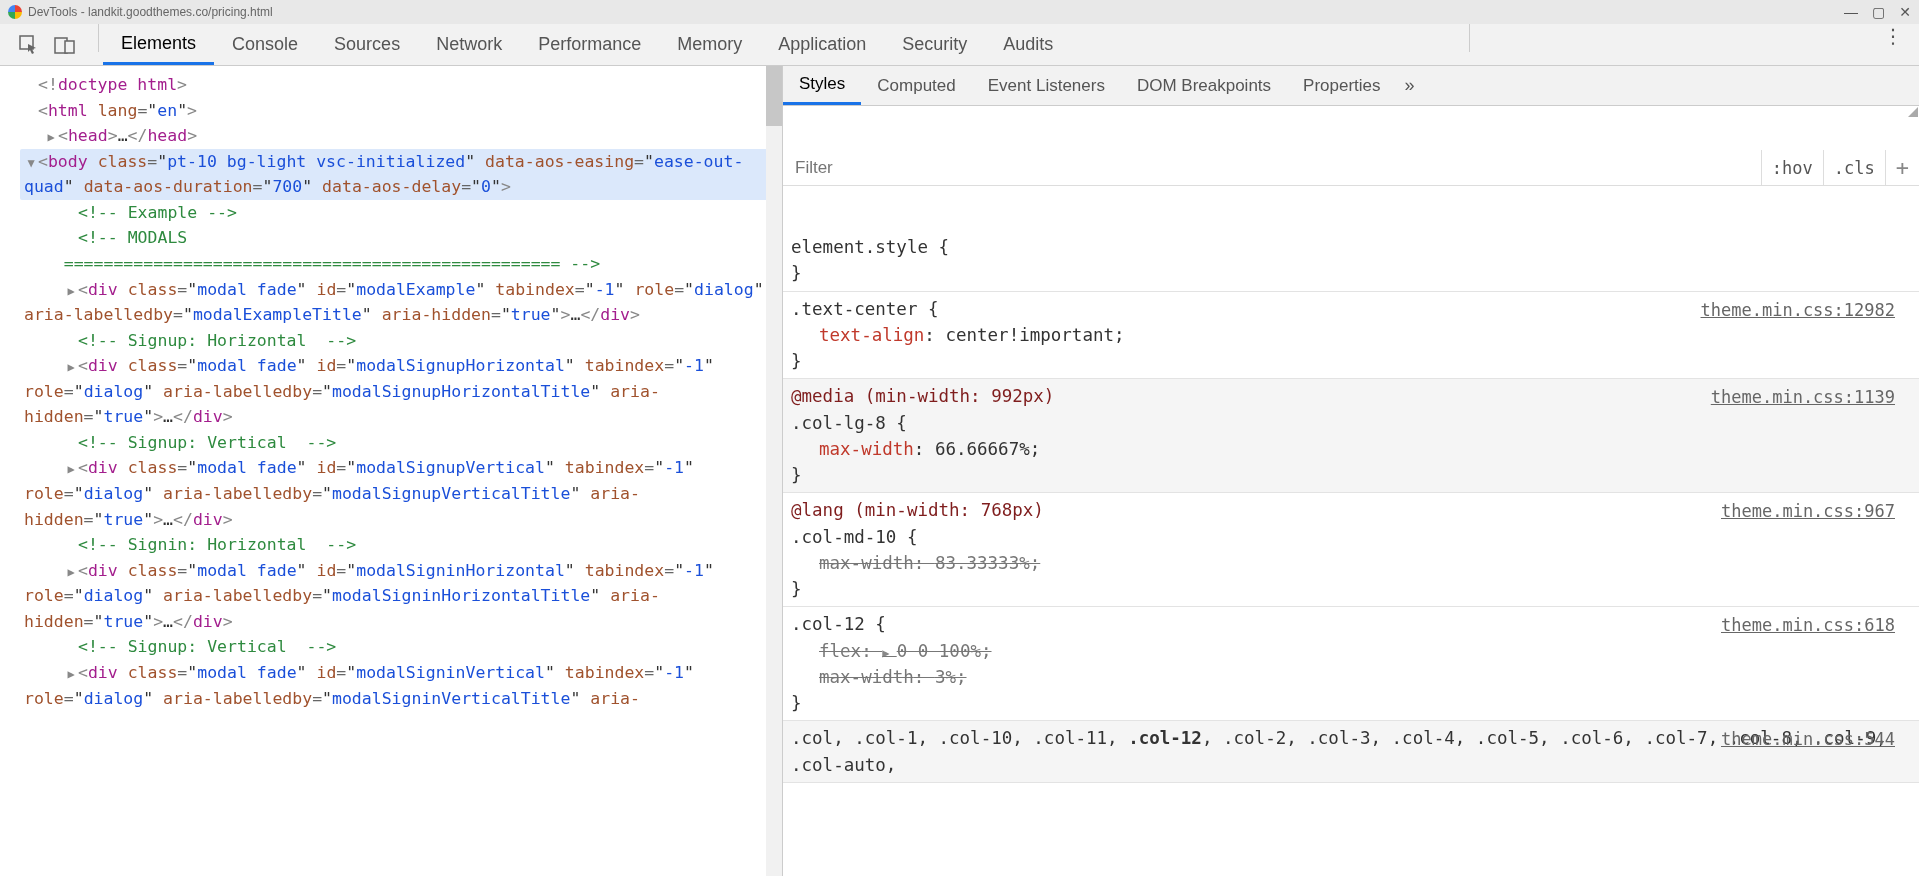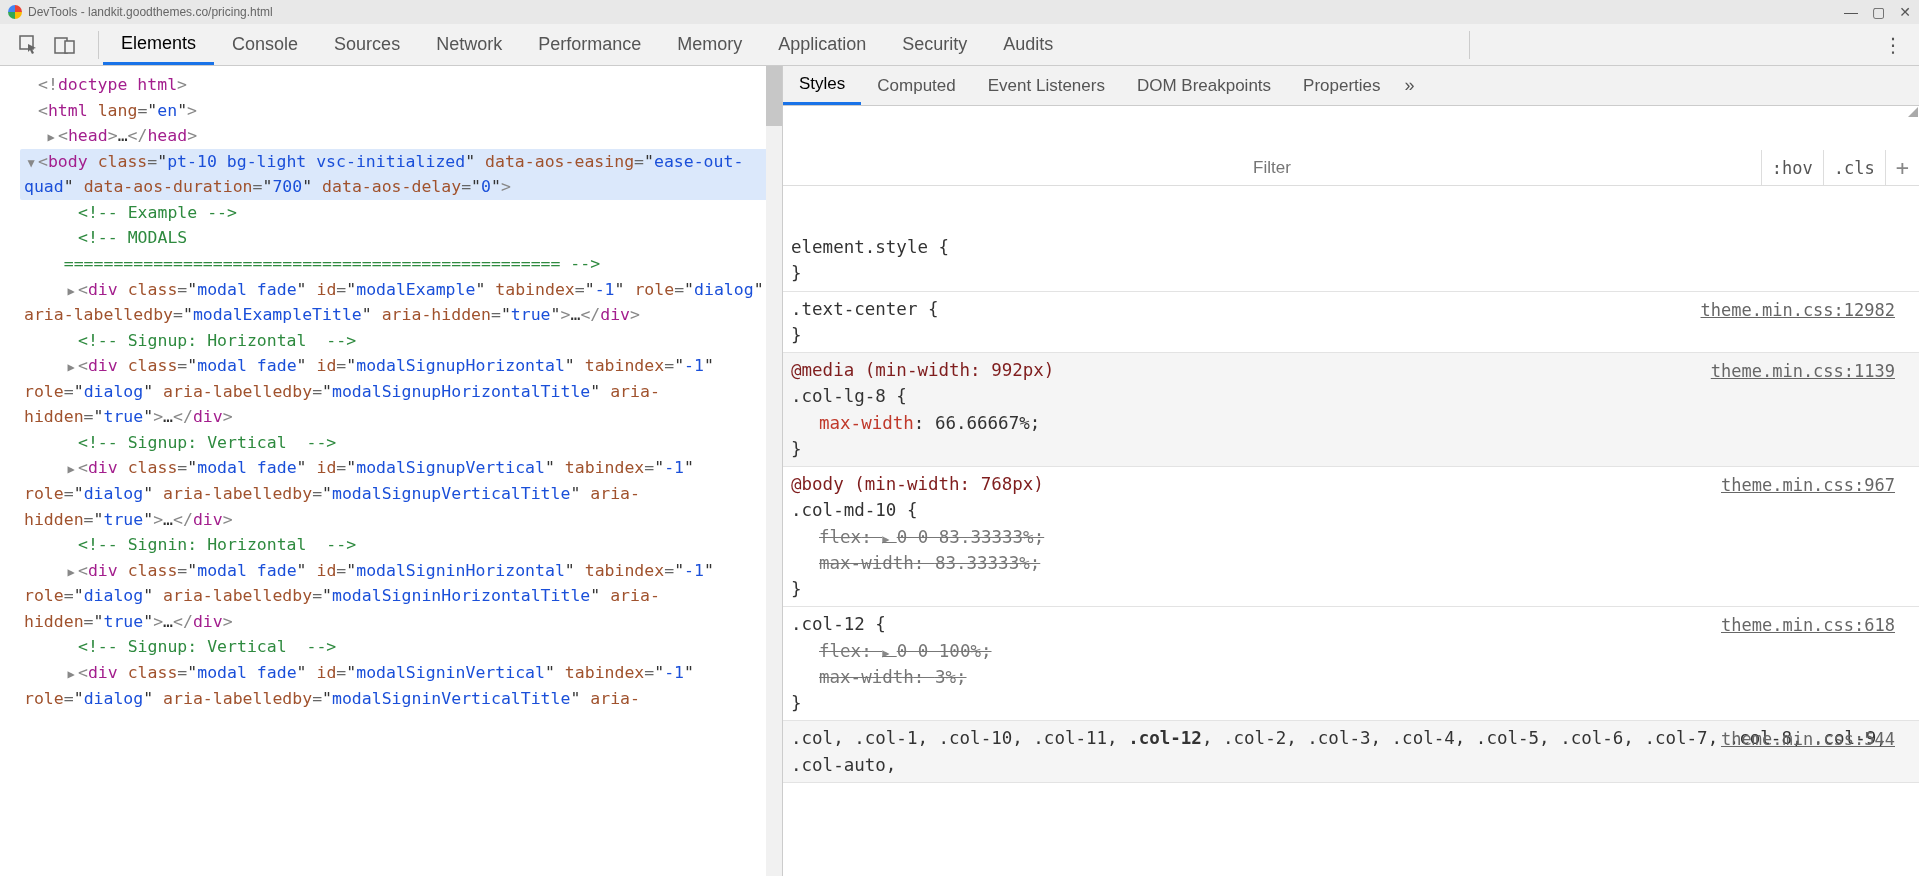--- a/index.html
+++ b/index.html
@@ -2,21 +2,21 @@
 <html><head>
 <meta charset="utf-8">
 <style>
 * { box-sizing: border-box; margin: 0; padding: 0; }
 body { font-family: "Segoe UI", Arial, sans-serif; font-size: 14px; color: #333; background: #fff; overflow: hidden; }
 .titlebar { height: 24px; background: #e8e8e8; display: flex; align-items: center; padding: 0 8px; font-size: 12px; color: #666; }
 .titlebar-icon { width: 14px; height: 14px; border-radius: 50%; margin-right: 6px; background: conic-gradient(#ea4335 0 25%, #fbbc05 0 50%, #34a853 0 75%, #4285f4 0 100%); }
 .titlebar-controls { margin-left: auto; display: flex; gap: 14px; font-size: 14px; color: #555; }
 .titlebar-controls span { cursor: default; font-family: "Segoe UI Symbol", sans-serif; }
 
-.toolbar { height: 42px; background: #f2f2f2; border-bottom: 1px solid #ccc; display: flex; align-items: center; }
+.toolbar { height: 42px; background: #f2f2f2; border-bottom: 1px solid #ccc; display: flex; align-items: flex-start; }
 .tool-icons { display: flex; gap: 14px; padding: 0 18px; height: 100%; align-items: center; }
 .tool-icon { width: 22px; height: 22px; display:flex; align-items:center; justify-content:center; color:#555; }
 .divider { width: 1px; height: 28px; background: #ccc; margin: 0 4px; }
 .tabs-main { display: flex; height: 100%; font-size: 18px; color: #555; }
 .tab-main { padding: 0 18px; height: 100%; display: flex; align-items: center; cursor: default; }
 .tab-main.active { color: #000; border-bottom: 3px solid #1a73e8; }
 .kebab { margin-left: auto; padding: 0 16px; color:#555; font-size: 20px; }
 .kebab-left-divider { width:1px; height:28px; background:#ccc; margin-left:auto;}
 
 .main { display: flex; height: calc(876px - 24px - 42px); }
@@ -34,21 +34,21 @@
 .selected-line { background: #dbe8fb; border-radius: 2px; }
 .scrollbar-fake { position:absolute; right:0; top:0; width:16px; height:100%; background:#f1f1f1; }
 .scroll-thumb { position:absolute; right:0; top:0; width:16px; height:60px; background:#c7c7c7; }
 
 .styles-panel { flex: 1; display: flex; flex-direction: column; gap: 44px; }
 .styles-tabs { display: flex; align-items: center; height: 40px; background: #f2f2f2; border-bottom: 1px solid #ccc; font-size: 17px; color:#555; }
 .styles-tab { padding: 0 16px; height:100%; display:flex; align-items:center; }
 .styles-tab.active { color:#000; border-bottom: 3px solid #1a73e8; }
 .styles-tabs .chev { margin-left: 8px; padding-right:12px; font-size:18px; }
 .filter-row { display:flex; align-items:center; height:36px; border-bottom:1px solid #ddd; }
-.filter-input { flex:1; border:none; outline:none; padding:0 12px; font-size:17px; color:#888; background:#fff;text-align:center; }
+.filter-input { flex:1; border:none; outline:none; padding:0 12px; font-size:17px; color:#888; background:#fff; }
 .filter-actions { display:flex; align-items:center; font-family: Consolas, Menlo, monospace; font-size:17px; color:#555;text-align:right; }
 .filter-chip { padding:0 10px; border-left:1px solid #ddd; height:36px; display:flex; align-items:center; }
 .plus-chip { font-size:22px; color:#888; }
 
 .rules { overflow:auto; font-family: Consolas, Menlo, monospace; font-size:17.5px; line-height:1.5; position:relative; }
 .rule-block { border-bottom:1px solid #e3e3e3; padding:4px 8px 4px 8px; position:relative; }
 .rule-block.shaded { background:#f5f5f5; }
 .rule-selector { color:#333; }
 .rule-brace { color:#333; }
 .rule-prop { padding-left: 28px; }
@@ -150,34 +150,34 @@
       </div>
     </div>
     <div class="rules" id="rules">
         <div class="rule-block">
           <div class="rule-selector">element.style {</div>
           <div class="rule-brace">}</div>
         </div>
         <div class="rule-block">
           <span class="rule-source">theme.min.css:12982</span>
           <div class="rule-selector">.text-center {</div>
+          <div class="rule-prop "><span class="prop-name">text-align</span>: <span class="prop-val">center!important;</span></div>
           <div class="rule-brace">}</div>
         </div>
         <div class="rule-block shaded">
           <span class="rule-source">theme.min.css:1139</span>
           <div class="media-line">@media (min-width: 992px)</div>
           <div class="rule-selector">.col-lg-8 {</div>
           <div class="rule-prop "><span class="prop-name">max-width</span>: <span class="prop-val">66.66667%;</span></div>
           <div class="rule-brace">}</div>
         </div>
         <div class="rule-block">
           <span class="rule-source">theme.min.css:967</span>
-          <div class="media-line">@body (min-width: 768px)</div>
+          <div class="media-line">@lang (min-width: 768px)</div>
           <div class="rule-selector">.col-md-10 {</div>
-          <div class="rule-prop struck"><span class="prop-name">flex</span>: <span class="tri-expand">▶ </span><span class="prop-val">0 0 83.33333%;</span></div>
           <div class="rule-prop struck"><span class="prop-name">max-width</span>: <span class="prop-val">83.33333%;</span></div>
           <div class="rule-brace">}</div>
         </div>
         <div class="rule-block">
           <span class="rule-source">theme.min.css:618</span>
           <div class="rule-selector">.col-12 {</div>
           <div class="rule-prop struck"><span class="prop-name">flex</span>: <span class="tri-expand">▶ </span><span class="prop-val">0 0 100%;</span></div>
           <div class="rule-prop struck"><span class="prop-name">max-width</span>: <span class="prop-val">3%;</span></div>
           <div class="rule-brace">}</div>
         </div>

